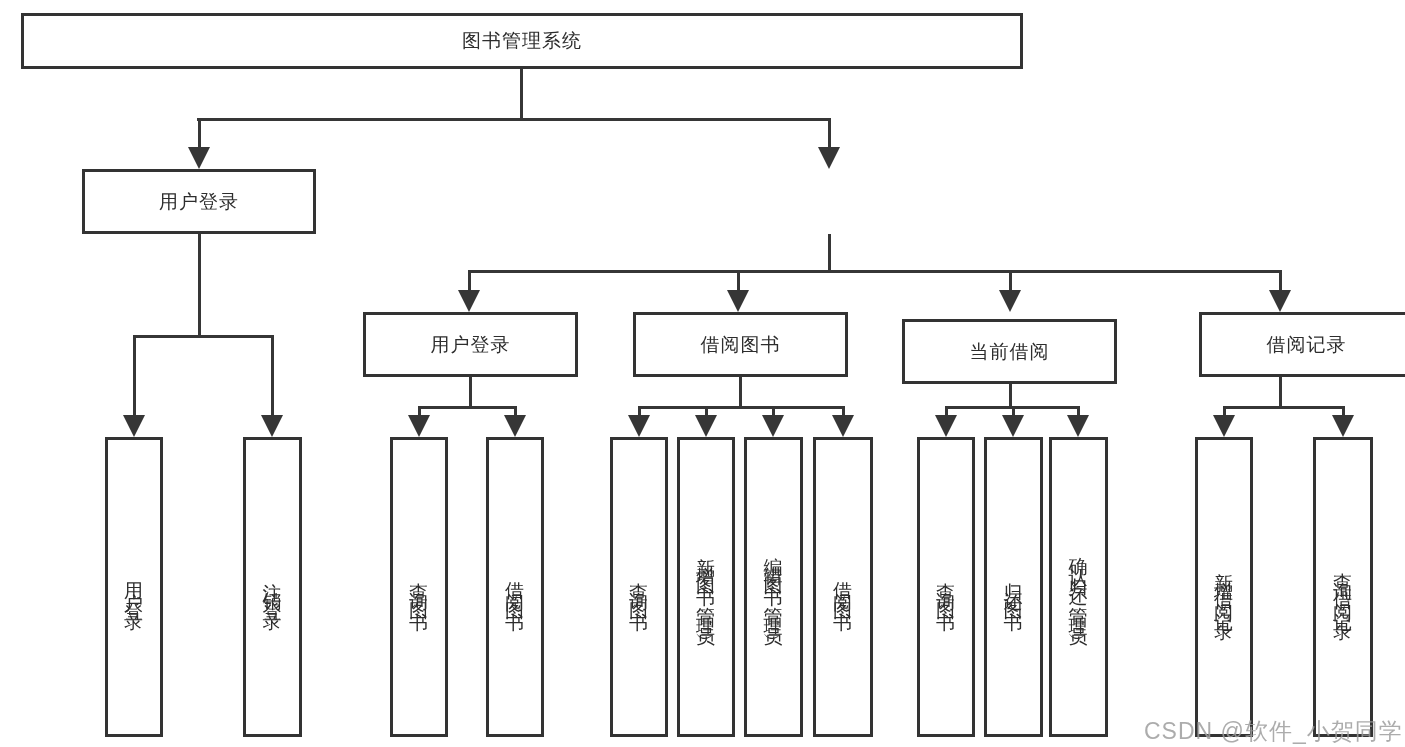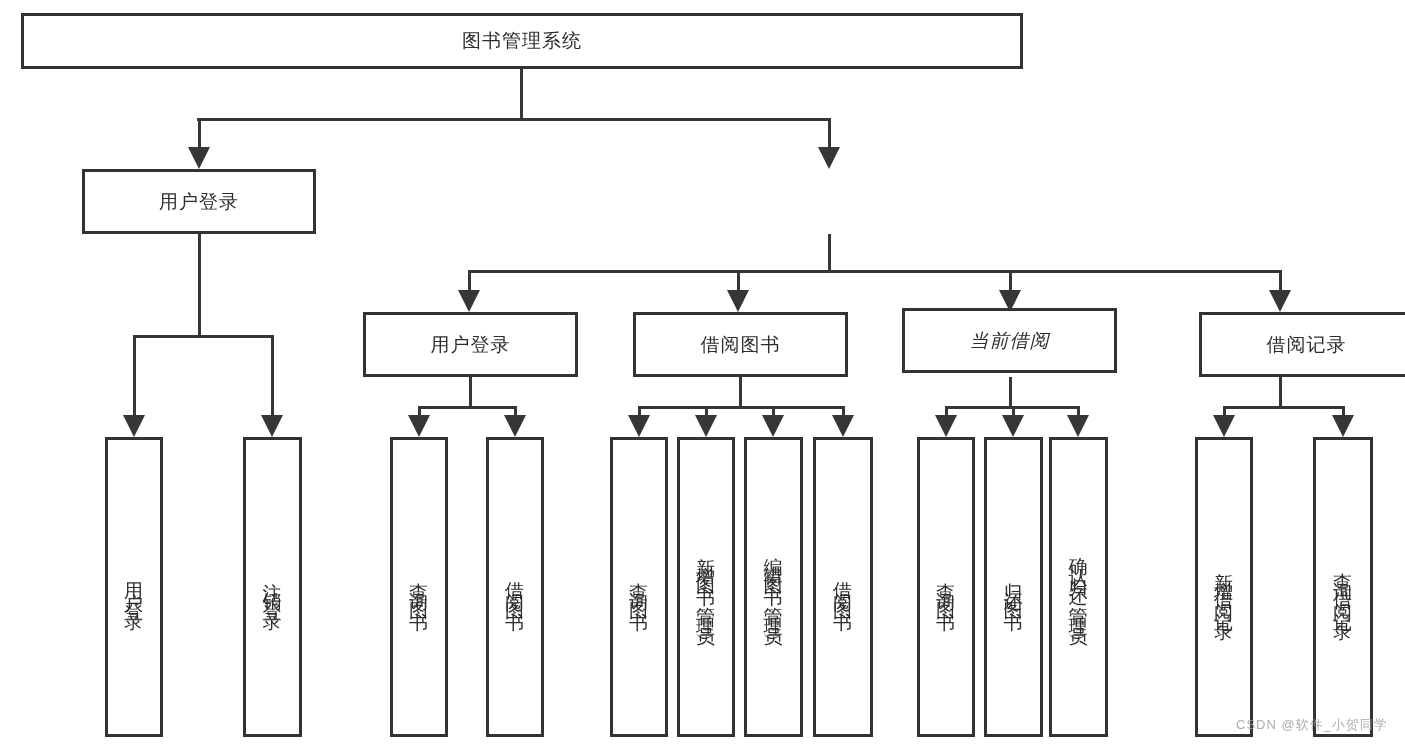--- a/index.html
+++ b/index.html
@@ -16,21 +16,21 @@
        border-left:11px solid transparent;border-right:11px solid transparent;
        border-top:22px solid #363636;}
   
   .node{position:absolute;background:#ffffff;border:3px solid #333333;
         box-sizing:border-box;display:flex;align-items:center;justify-content:center;
         font-size:19px;letter-spacing:1px;}
   .leaf{position:absolute;top:437px;height:300px;background:#ffffff;border:3px solid #333333;
         box-sizing:border-box;display:flex;align-items:center;justify-content:center;}
   .leaf > span{writing-mode:vertical-lr;text-orientation:mixed;
         font-size:19px;letter-spacing:10px;line-height:1;white-space:nowrap;}
-  .watermark{position:absolute;left:1236px;top:716px;font-size:13px;
+  .watermark{position:absolute;left:1144px;top:716px;font-size:23px;
         color:rgba(158,158,158,0.85);letter-spacing:1px;z-index:10;white-space:nowrap;}
 </style>
 </head>
 <body>
 
 <div class="stage">
 
   <div class="vl" style="left:520px;top:69px;height:51px;"></div>
   <div class="hl" style="left:197px;top:118px;width:634px;"></div>
   <div class="vl" style="left:198px;top:118px;height:30px;"></div>
@@ -97,21 +97,21 @@
   <div class="node" style="left:82px;top:169px;width:234px;height:65px;">
     <span>用户登录</span>
   </div>
 
   <div class="node" style="left:363px;top:312px;width:215px;height:65px;">
     <span>用户登录</span>
   </div>
   <div class="node" style="left:633px;top:312px;width:215px;height:65px;">
     <span>借阅图书</span>
   </div>
-  <div class="node" style="left:902px;top:308px;width:215px;height:65px;font-style:italic;">
+  <div class="node" style="left:902px;top:319px;width:215px;height:65px;">
     <span>当前借阅</span>
   </div>
   <div class="node" style="left:1172px;top:312px;width:215px;height:65px;margin-left:27px;">
     <span>借阅记录</span>
   </div>
 
   <div class="leaf" style="left:105px;width:58px;">
     <span>用户登录</span>
   </div>
   <div class="leaf" style="left:243px;width:59px;">

